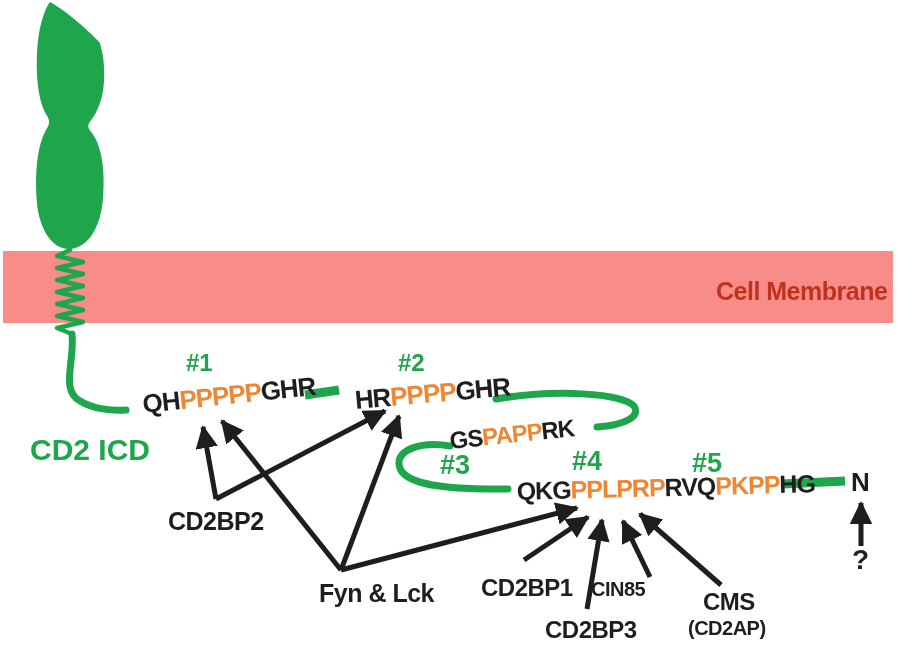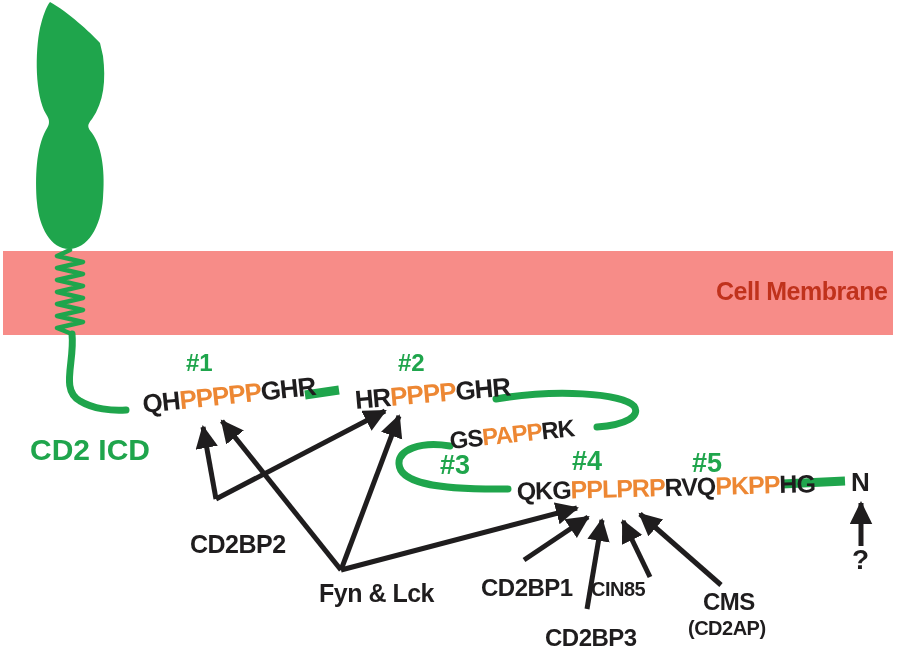--- a/index.html
+++ b/index.html
@@ -5,21 +5,21 @@
   html,body{margin:0;padding:0;background:#ffffff;}
   .stage{
     position:relative;
     width:899px;height:650px;
     background:#ffffff;
     overflow:hidden;
     font-family:"Liberation Sans", sans-serif;
   }
   .membrane{
     position:absolute;
-    left:3px;top:251px;width:890px;height:84px;
+    left:3px;top:251px;width:890px;height:72px;
     background:#F78C88;
   }
   .membrane-label{
     position:absolute;
     left:713px;top:26px;
     font-size:25px;font-weight:bold;
     letter-spacing:-0.5px;
     color:#C0321C;
   }
   svg.art{position:absolute;left:0;top:0;}
@@ -105,21 +105,21 @@
 
   <div class="seq" style="left:356px;top:387px;font-size:26px;transform:rotate(-5deg);"><span class="b">HR</span><span class="o">PPPP</span><span class="b">GHR</span></div>
 
   <div class="seq" style="left:451px;top:429px;font-size:24px;transform:rotate(-6deg);"><span class="b">GS</span><span class="o">PAPP</span><span class="b">RK</span></div>
 
   <div class="seq" style="left:517px;top:479px;font-size:25px;transform:rotate(-1.5deg);"><span class="b">QKG</span><span class="o">PPLPRP</span><span class="b">RVQ</span><span class="o">PKPP</span><span class="b">HG</span></div>
 
   <div class="lbl" style="left:851px;top:469px;font-size:26px;">N</div>
   <div class="lbl" style="left:852px;top:546px;font-size:28px;">?</div>
 
-  <div class="lbl" style="left:168px;top:532px;font-size:25px;letter-spacing:-0.5px;margin-left:22px;">CD2BP2</div>
+  <div class="lbl" style="left:168px;top:509px;font-size:25px;letter-spacing:-0.5px;">CD2BP2</div>
   <div class="lbl" style="left:287px;top:581px;font-size:25px;letter-spacing:-0.5px;margin-left:32px;">Fyn &amp; Lck</div>
   <div class="lbl" style="left:481px;top:576px;font-size:24px;letter-spacing:-0.5px;">CD2BP1</div>
-  <div class="lbl" style="left:545px;top:618px;font-size:24px;letter-spacing:-0.5px;margin-top:8px;">CD2BP3</div>
+  <div class="lbl" style="left:545px;top:618px;font-size:24px;letter-spacing:-0.5px;">CD2BP3</div>
   <div class="lbl" style="left:591px;top:579px;font-size:20px;letter-spacing:-0.5px;">CIN85</div>
   <div class="lbl" style="left:703px;top:590px;font-size:24px;letter-spacing:-0.5px;">CMS</div>
   <div class="lbl" style="left:688px;top:618px;font-size:20px;letter-spacing:-0.5px;">(CD2AP)</div>
 
 </div>
 
 </body></html>

